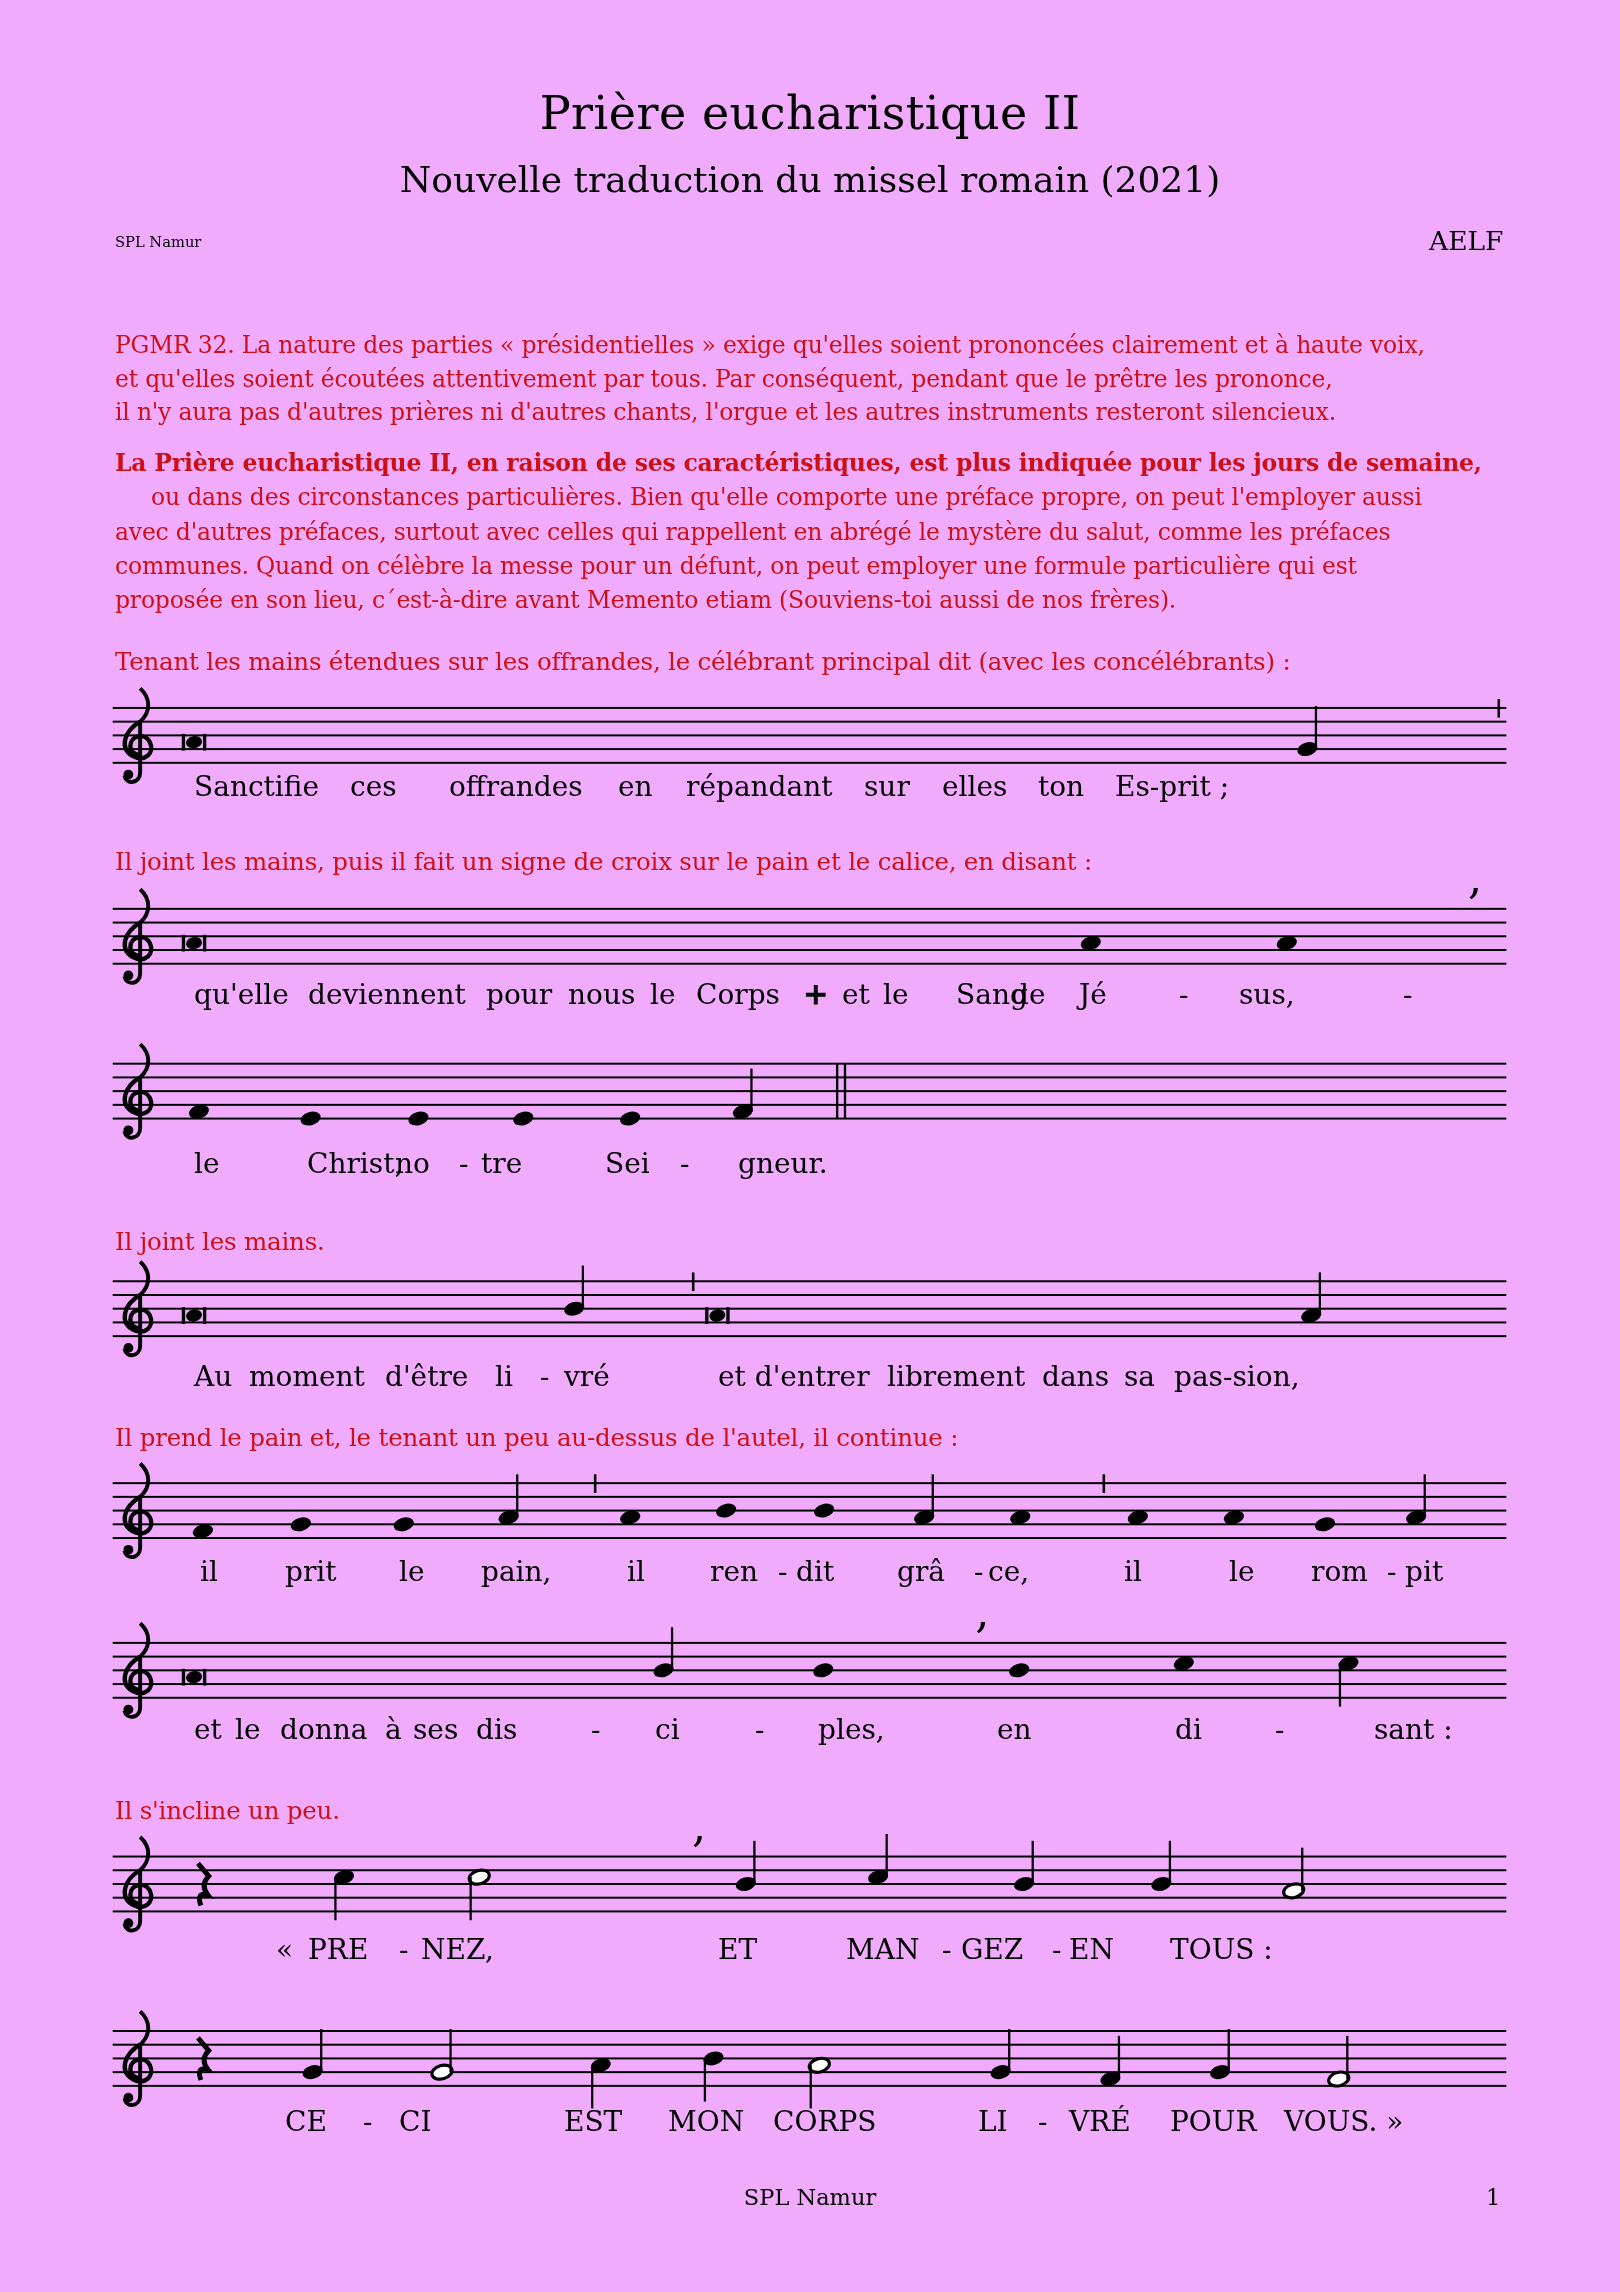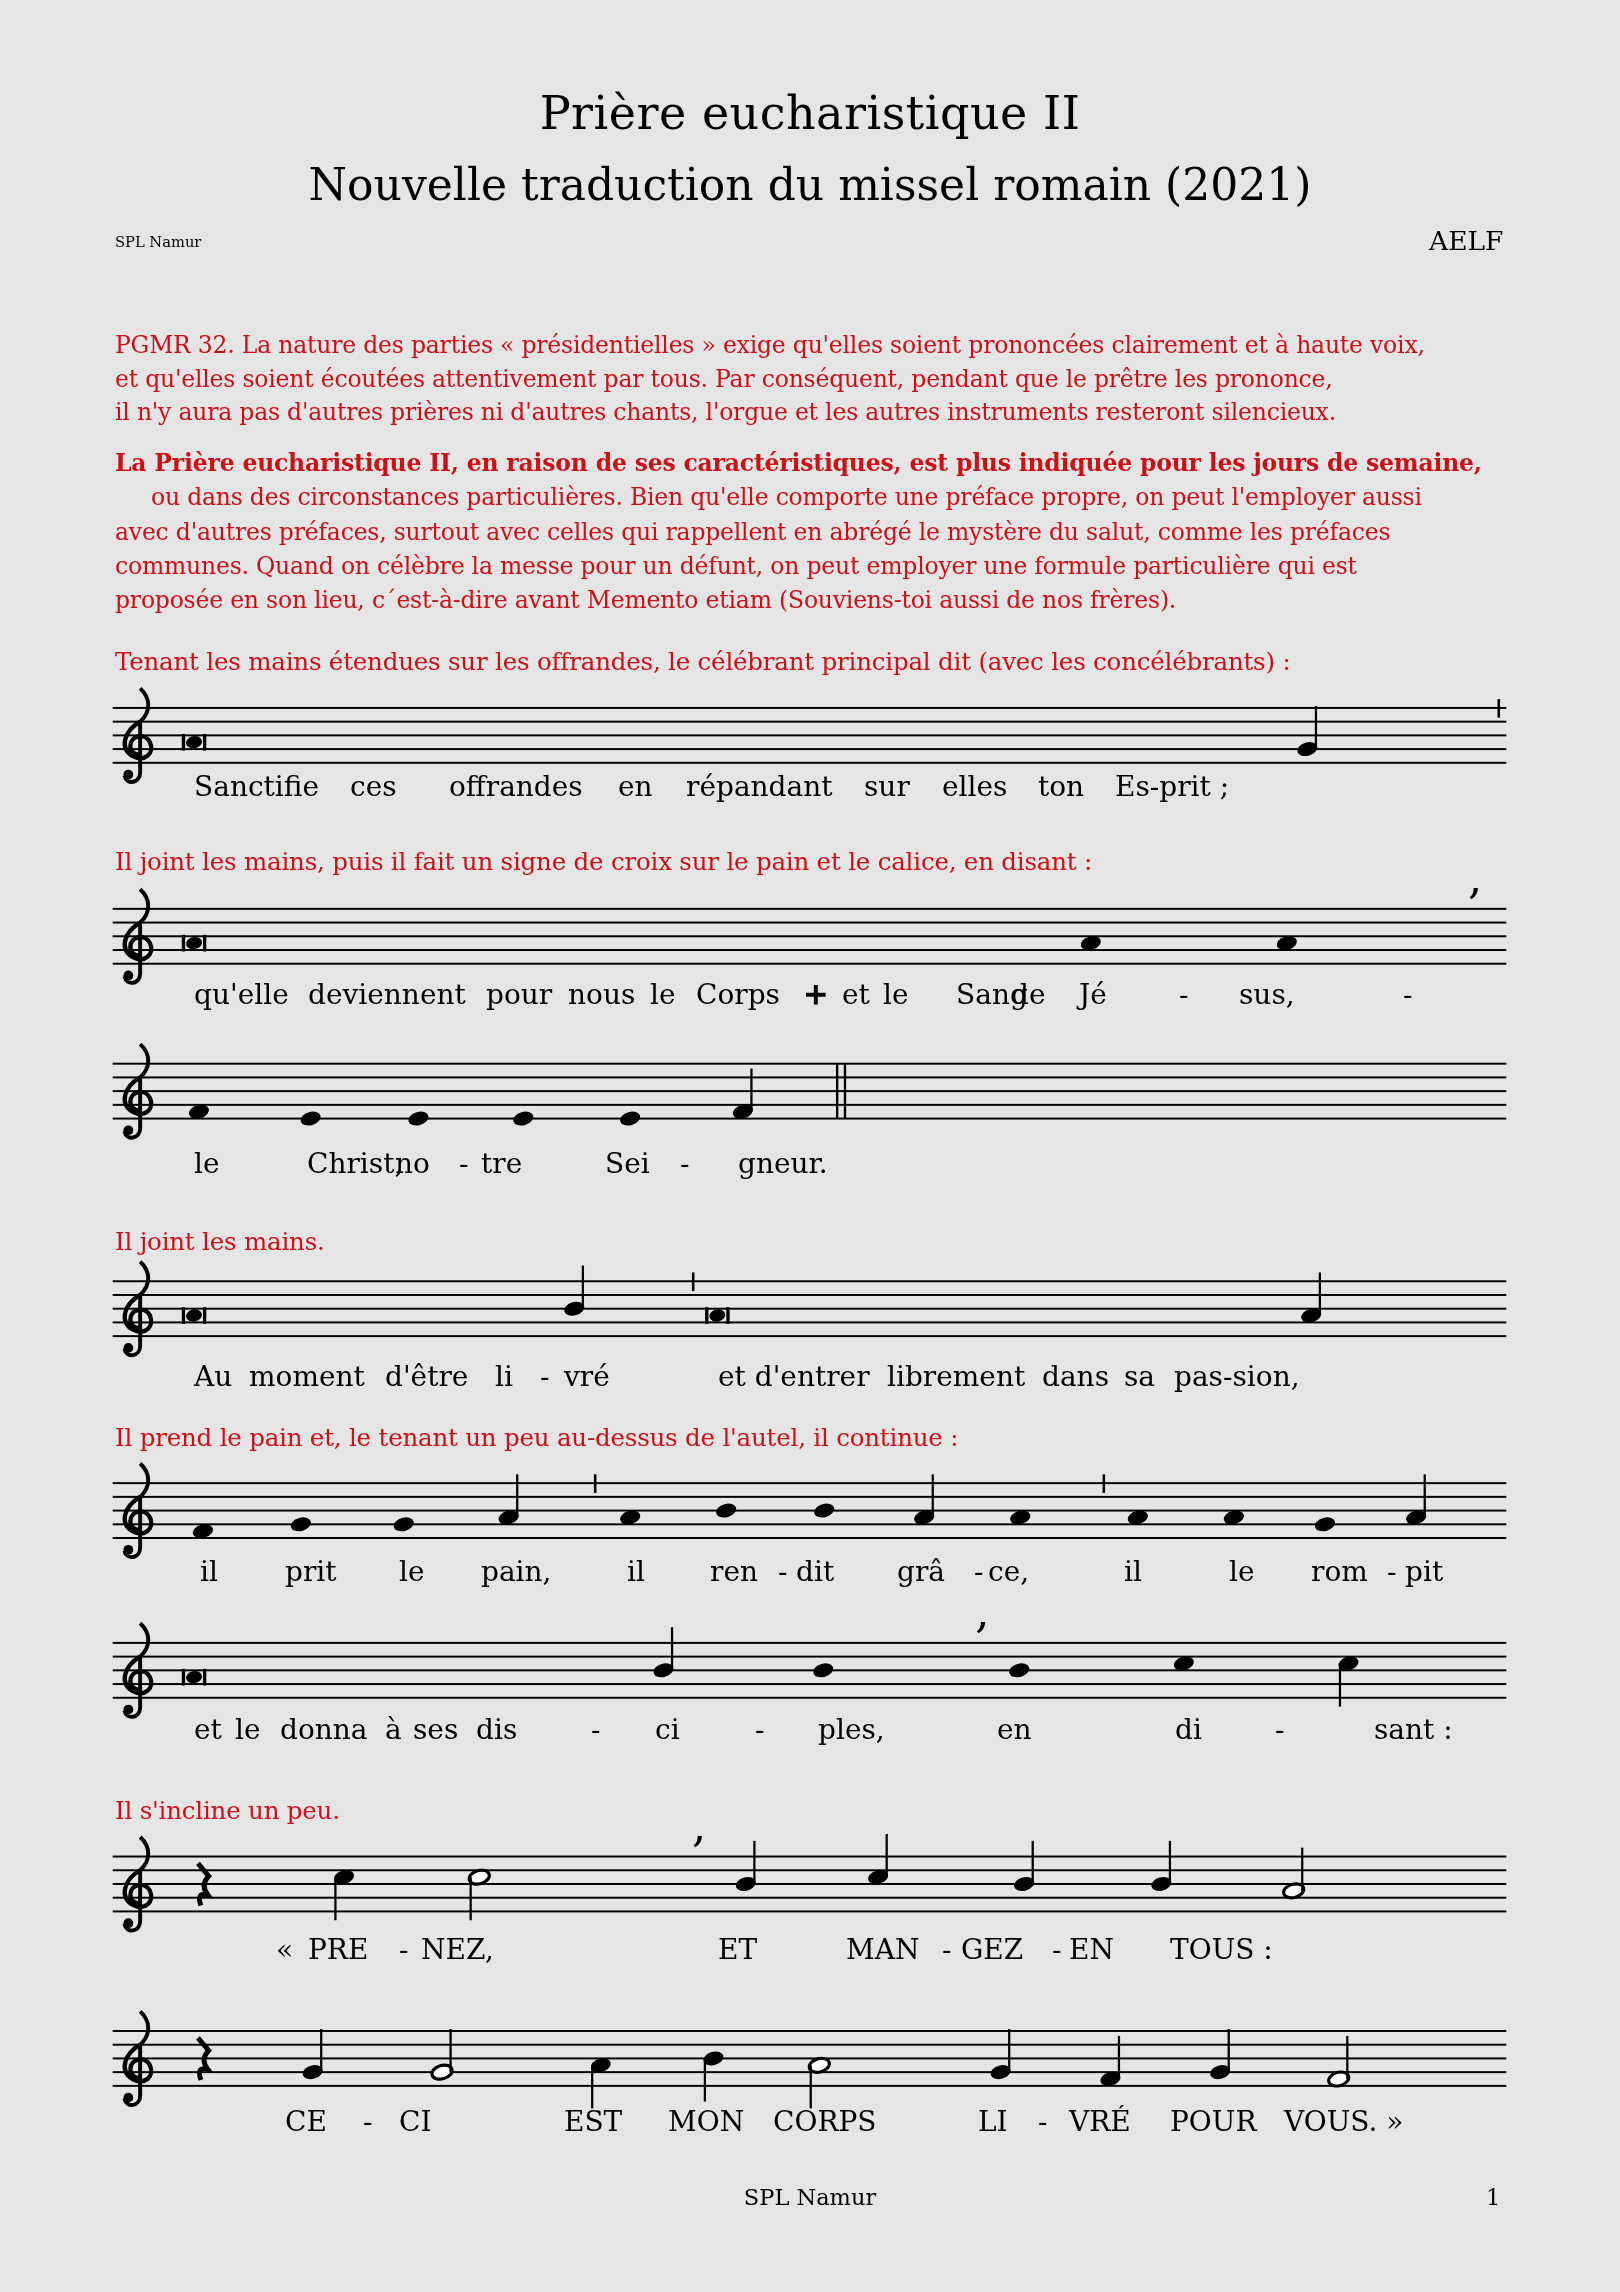--- a/index.html
+++ b/index.html
@@ -1,21 +1,21 @@
 <!DOCTYPE html>
 <html><head>
 <meta charset="utf-8">
 <style>
   html,body{margin:0;padding:0;background:#888;}
   .page{
-    position:relative;width:1620px;height:2293px;background:#e5e5e5;
+    position:relative;width:1620px;height:2293px;background:#f0abfc;
     font-family:"DejaVu Serif","Liberation Serif",serif;color:#000;overflow:hidden;
   }
   .title{position:absolute;top:86px;left:0;width:100%;text-align:center;font-size:46px;letter-spacing:0.5px;}
-  .subtitle{position:absolute;top:159px;left:0;width:100%;text-align:center;font-size:44px;}
+  .subtitle{position:absolute;top:159px;left:0;width:100%;text-align:center;font-size:36px;}
   .credit-left{position:absolute;top:233px;left:115px;font-size:14.7px;}
   .credit-right{position:absolute;top:225px;left:1429px;font-size:26.5px;}
   .intro p{position:absolute;left:115px;margin:0;font-size:23.5px;line-height:33px;letter-spacing:-0.2px;}
   .rubric{position:absolute;left:115px;font-size:24.5px;letter-spacing:-0.2px;white-space:nowrap;}
   .lyric{position:absolute;font-size:28px;white-space:nowrap;}
   .lyric.cross svg{display:block;}
   .footer-center{position:absolute;top:2184px;left:0;width:100%;text-align:center;font-size:22.5px;}
   .footer-page{position:absolute;top:2184px;left:1486px;font-size:22.5px;}
   #score-svg{position:absolute;left:0;top:0;}
 </style>

